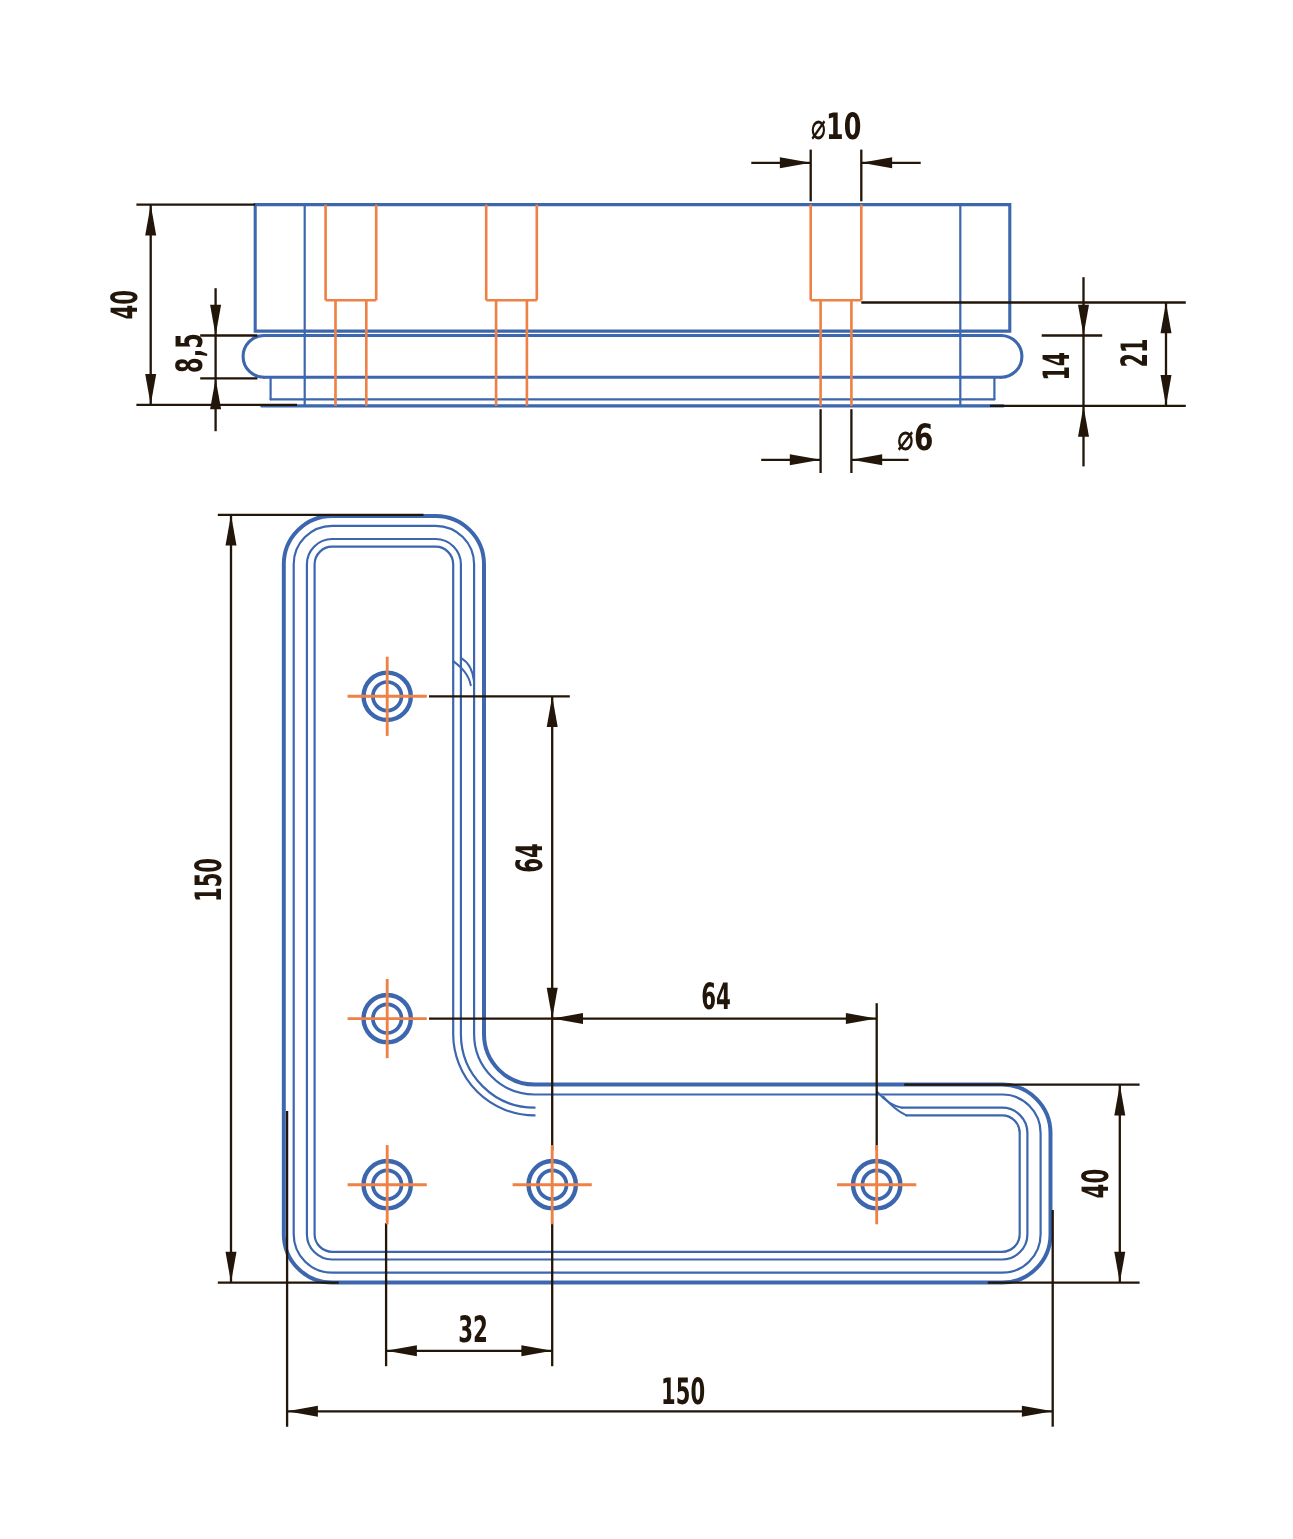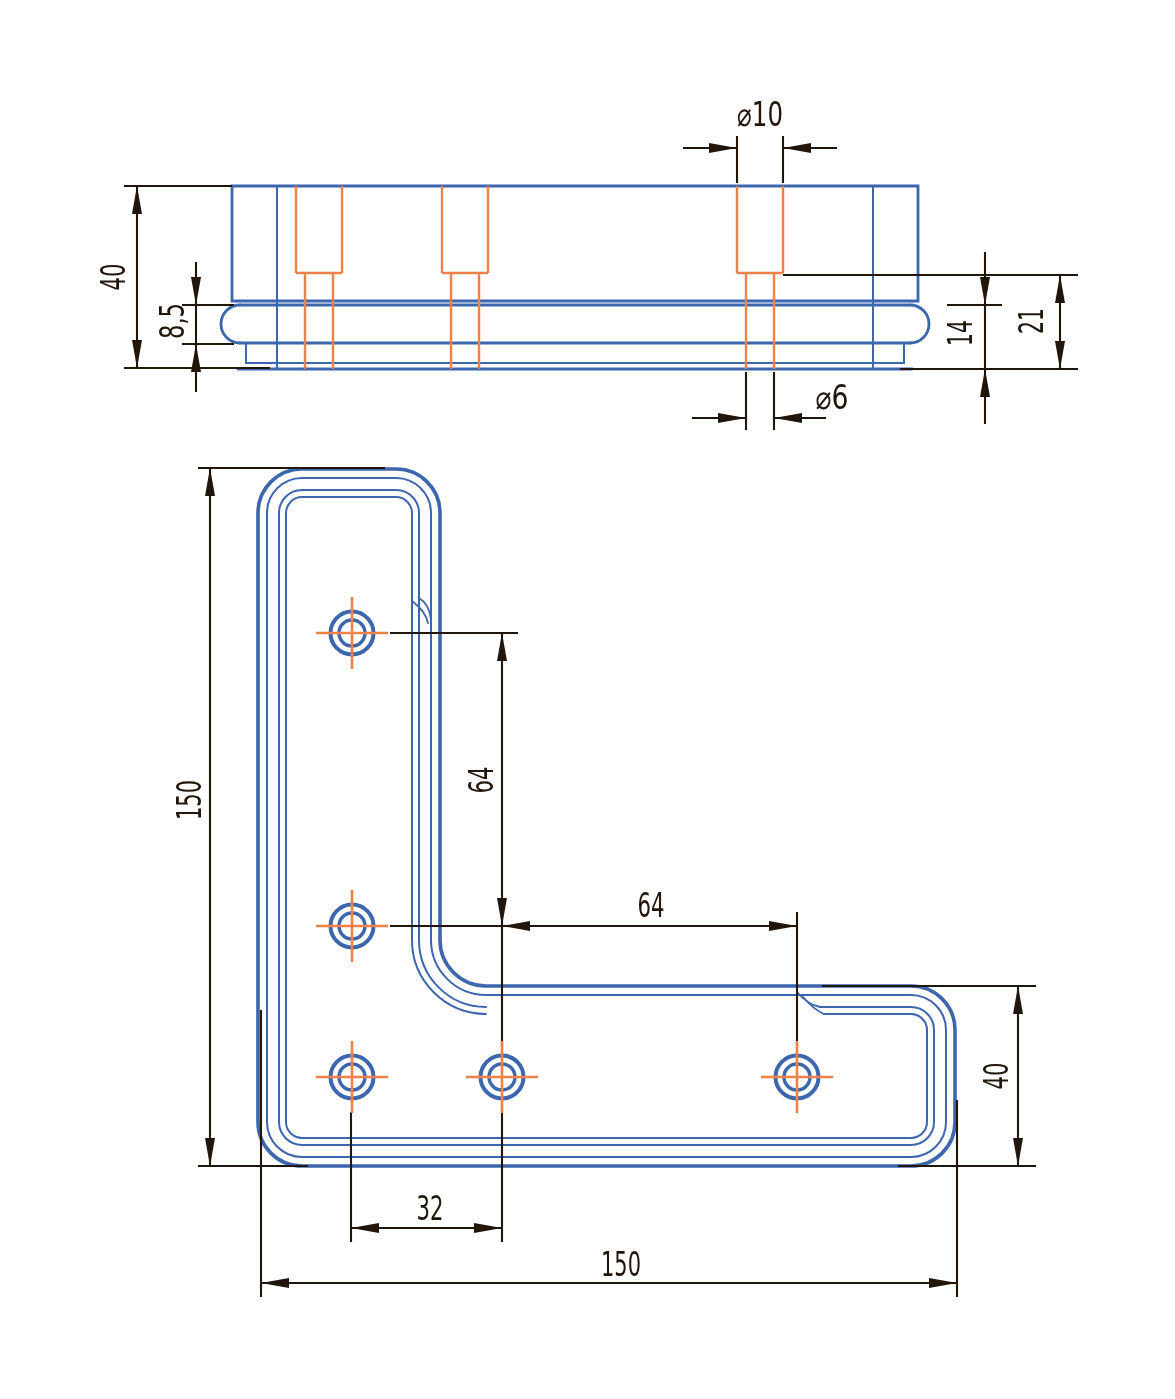--- a/index.html
+++ b/index.html
@@ -3,21 +3,21 @@
 <meta charset="utf-8">
 <style>
   :root{
     --part-outline:#3c66ad;
     --hidden-detail:#ee8145;
     --centerline:#ee8145;
     --dimension:#221509;
     --background:#ffffff;
   }
   html,body{margin:0;padding:0;background:var(--background);}
-  .stage{width:1133px;height:1399px;position:relative;background:var(--background);}
+  .stage{width:1133px;height:1399px;position:relative;background:var(--background);font-weight:bold;}
   svg{display:block;}
   .blue{stroke:var(--part-outline);fill:none;stroke-linecap:round;}
   .w36{stroke-width:3.6}
   .w28{stroke-width:2.8}
   .w20{stroke-width:2}
   .w18{stroke-width:1.8}
   .hole-o{stroke:var(--part-outline);fill:none;stroke-width:4;}
   .hole-i{stroke:var(--part-outline);fill:none;stroke-width:3.4;}
   .hid{stroke:var(--hidden-detail);fill:none;stroke-width:2.4;stroke-linecap:butt;}
   .cl{stroke:var(--centerline);fill:none;stroke-width:2.6;stroke-linecap:butt;}

